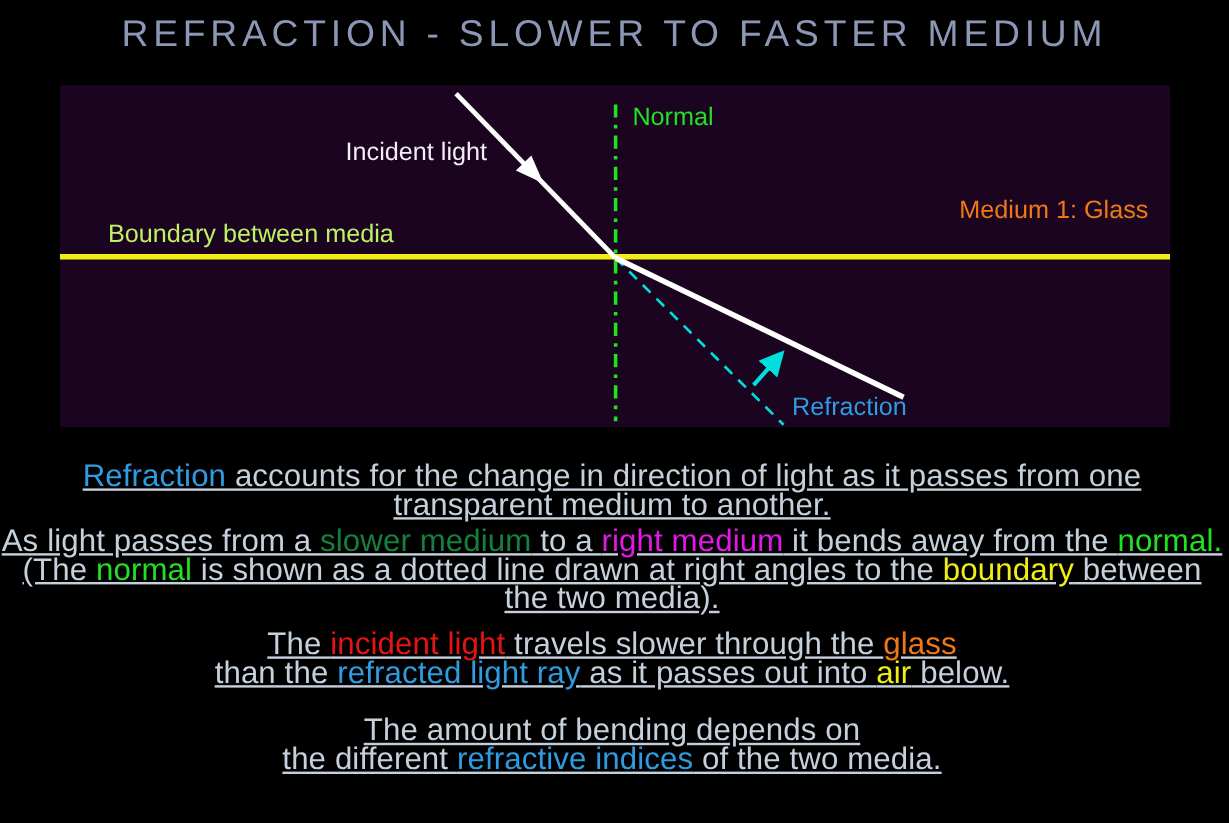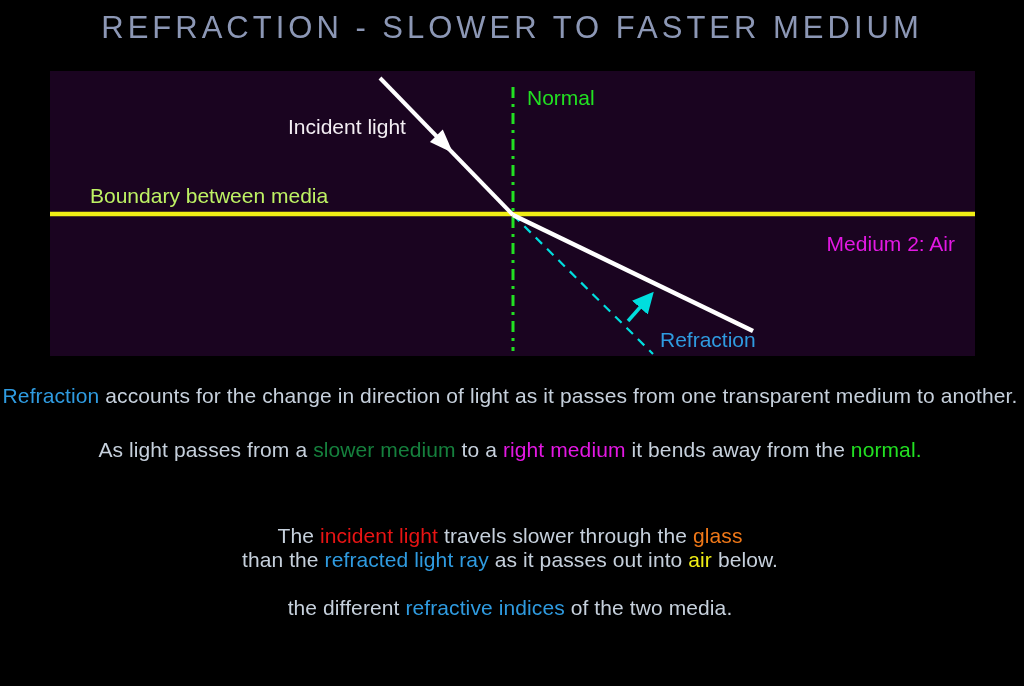--- a/index.html
+++ b/index.html
@@ -18,21 +18,21 @@
   .diagram-panel svg{position:absolute;inset:0;}
   .dlabel{position:absolute;font-size:21px;white-space:nowrap;}
   .lbl-incident{left:238px;top:44px;}
   .lbl-normal{left:477px;top:15px;}
   .lbl-boundary{left:17px;top:113px;}
   .lbl-medium1{right:18px;top:93px;}
   .lbl-medium2{right:20px;top:161px;}
   .lbl-refraction{left:610px;top:257px;}
   .para{
     position:absolute;left:0;width:1020px;text-align:center;
-    font-size:21px;line-height:24px;color:#c6d0dc;letter-spacing:0.1px;
+    font-size:26px;line-height:24px;color:#c6d0dc;letter-spacing:0.1px;text-decoration:underline;
   }
   .para-1{top:384px;}
   .para-2{top:438px;}
   .para-3{top:524px;}
   .para-4{top:596px;}
 </style>
 </head>
 <body>
 
 <div class="page-title">REFRACTION - SLOWER TO FASTER MEDIUM</div>
@@ -55,32 +55,34 @@
 
     <line x1="330" y1="7" x2="463" y2="144" stroke-width="4" stroke="#ffffff"></line>
     <polygon points="403,82 379.9,71.1 392.8,58.5" fill="#ffffff"></polygon>
 
     <line x1="463" y1="144" x2="703" y2="260" stroke-width="4.5" stroke="#ffffff"></line>
   </svg>
 
   <div class="dlabel lbl-incident"><span style="color: rgb(243, 238, 243);">Incident light</span></div>
   <div class="dlabel lbl-normal"><span style="color: rgb(34, 224, 34);">Normal</span></div>
   <div class="dlabel lbl-boundary"><span style="color: #bef264; margin-left: 23px;">Boundary between media</span></div>
-  <div class="dlabel lbl-medium2"><span style="color: rgb(227, 24, 227);">Medium 2: Air</span></div>
+  <div class="dlabel lbl-medium1"><span style="color: rgb(240, 120, 24);">Medium 1: Glass</span></div>
   <div class="dlabel lbl-refraction"><span style="color: rgb(47, 155, 224);">Refraction</span></div>
 </div>
 
 <div class="para para-1">
   <div><span style="color: rgb(47, 155, 224);">Refraction</span><span> accounts for the change in direction of light as it passes from one transparent medium to another.</span></div>
 </div>
 
 <div class="para para-2">
   <div><span>As light passes from a </span><span style="color: #15803d;">slower medium</span><span> to a </span><span style="color: rgb(227, 24, 227);">right medium</span><span> it bends away from the </span><span style="color: rgb(34, 224, 34);">normal.</span></div>
+  <div><span>(The </span><span style="color: rgb(34, 224, 34);">normal</span><span> is shown as a dotted line drawn at right angles to the </span><span style="color: rgb(240, 238, 21);">boundary</span><span> between the two media).</span></div>
 </div>
 
 <div class="para para-3">
   <div><span>The </span><span style="color: rgb(232, 20, 20);">incident light</span><span> travels slower through the </span><span style="color: rgb(240, 120, 24);">glass</span></div>
   <div><span>than the </span><span style="color: rgb(47, 155, 224);">refracted light ray</span><span> as it passes out into </span><span style="color: rgb(240, 238, 21);">air</span><span> below.</span></div>
 </div>
 
 <div class="para para-4">
+  <div><span>The amount of bending depends on</span></div>
   <div><span>the different </span><span style="color: rgb(47, 155, 224);">refractive indices</span><span> of the two media.</span></div>
 </div>
 
 </body></html>

